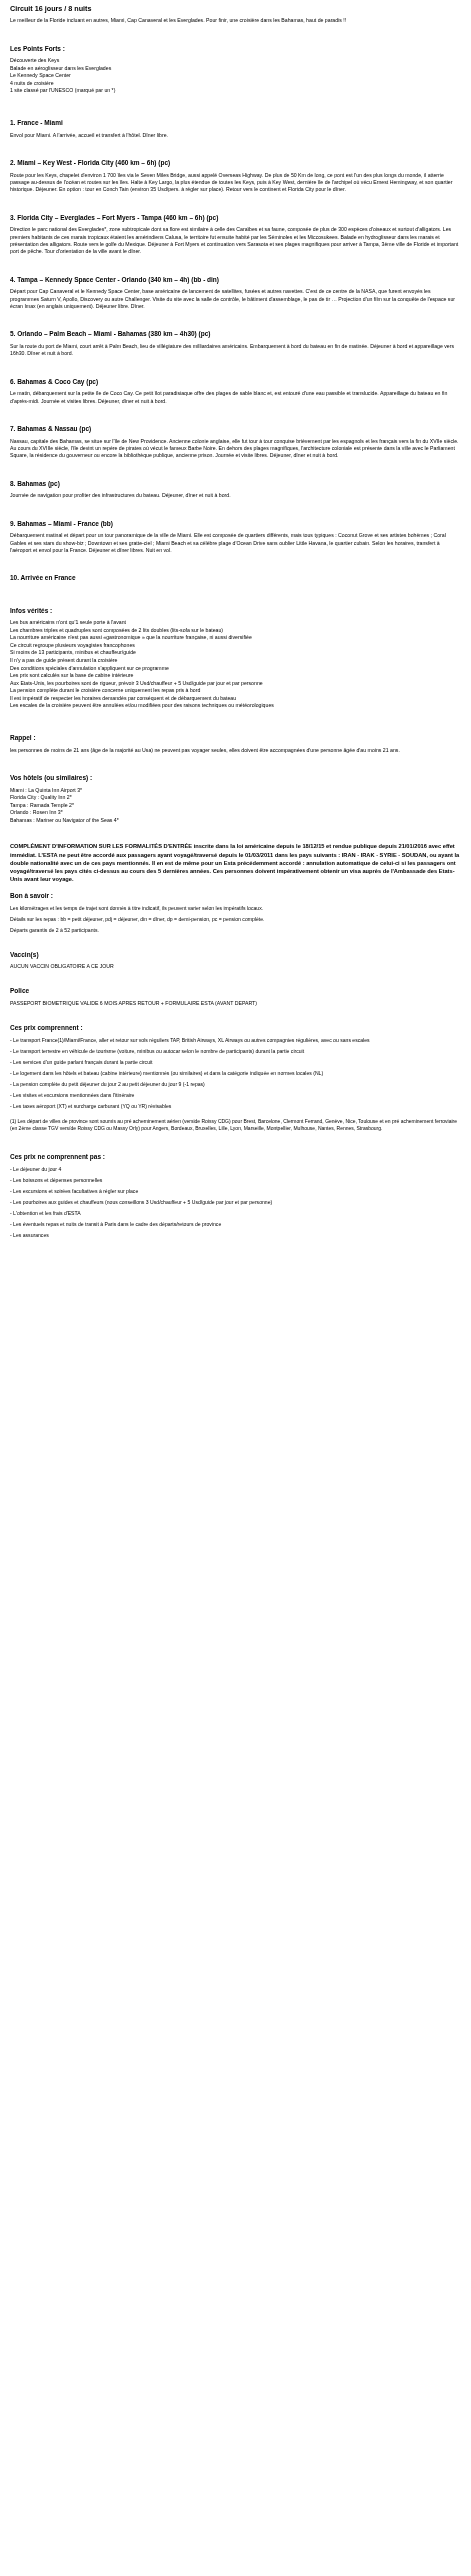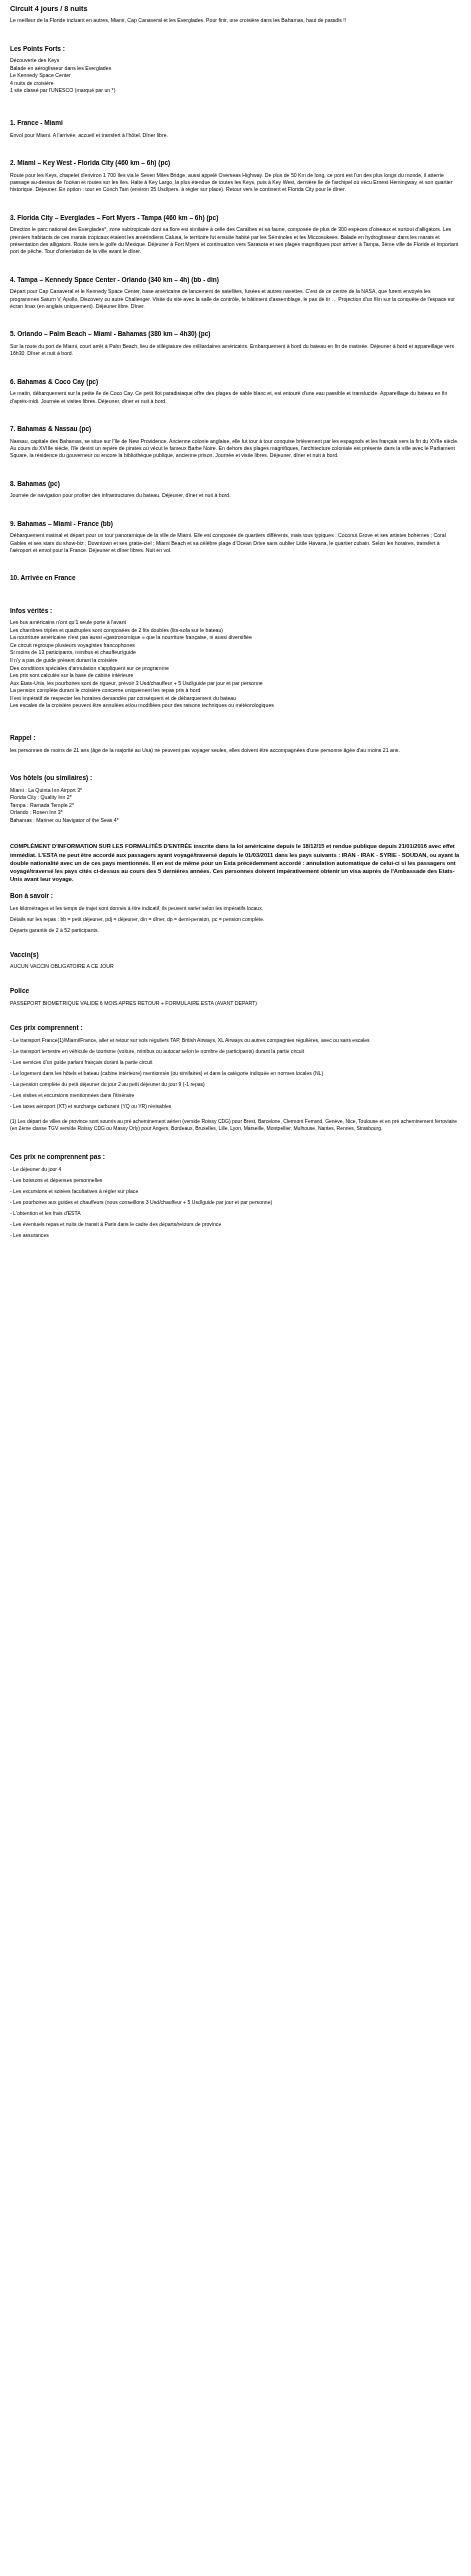--- a/index.html
+++ b/index.html
@@ -65,21 +65,21 @@
     font-size: 5px;
     line-height: 1.45;
     margin: 0 0 4.4px 0;
   }
 </style>
 </head>
 <body>
 
 <div class="page">
 
-  <div class="doc-title">Circuit 4 jours / 8 nuits</div>
+  <div class="doc-title">Circuit 16 jours / 8 nuits</div>
   <p class="para">Le meilleur de la Floride incluant en autres, Miami, Cap Canaveral et les Everglades. Pour finir, une croisière dans les Bahamas, haut de paradis !!</p>
 
   <div class="spacer-md"></div>
 
   <div class="h-bold">Les Points Forts :</div>
   <ul class="list-plain">
     <li>Découverte des Keys</li>
     <li>Balade en aéroglisseur dans les Everglades</li>
     <li>Le Kennedy Space Center</li>
     <li>4 nuits de croisière</li>

